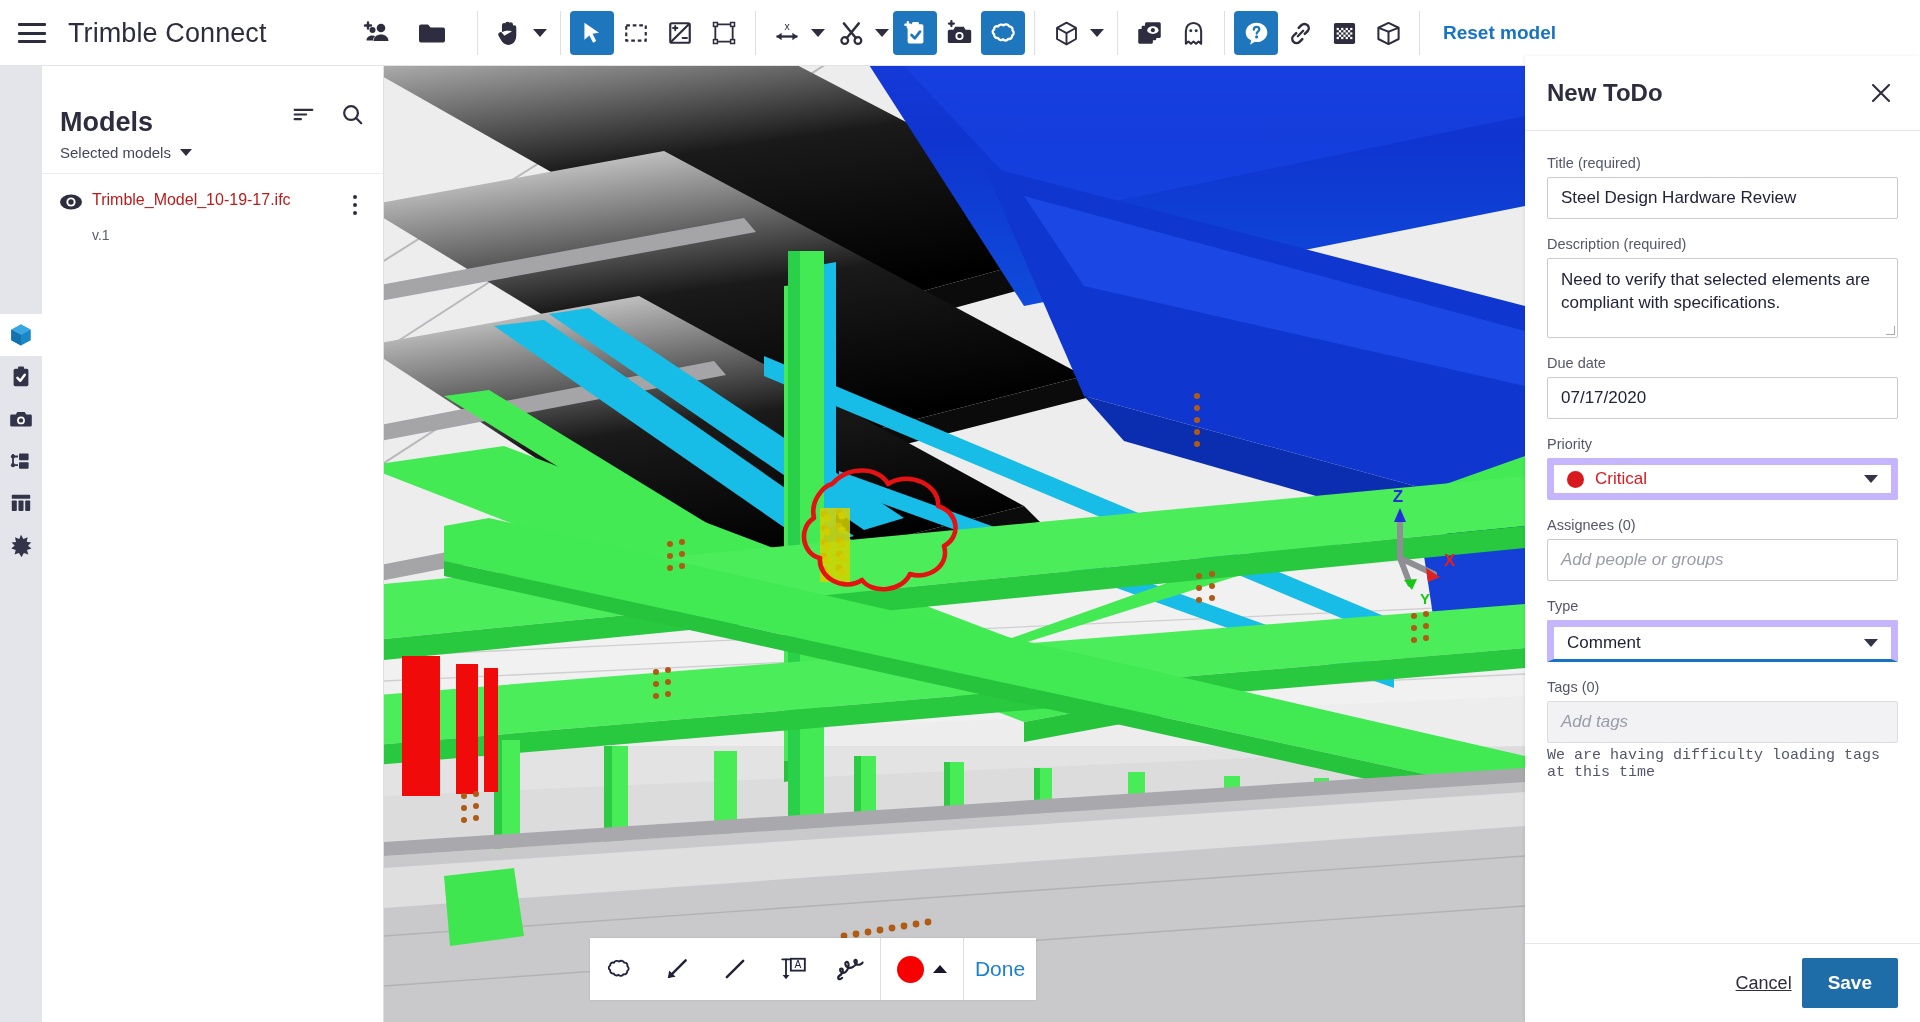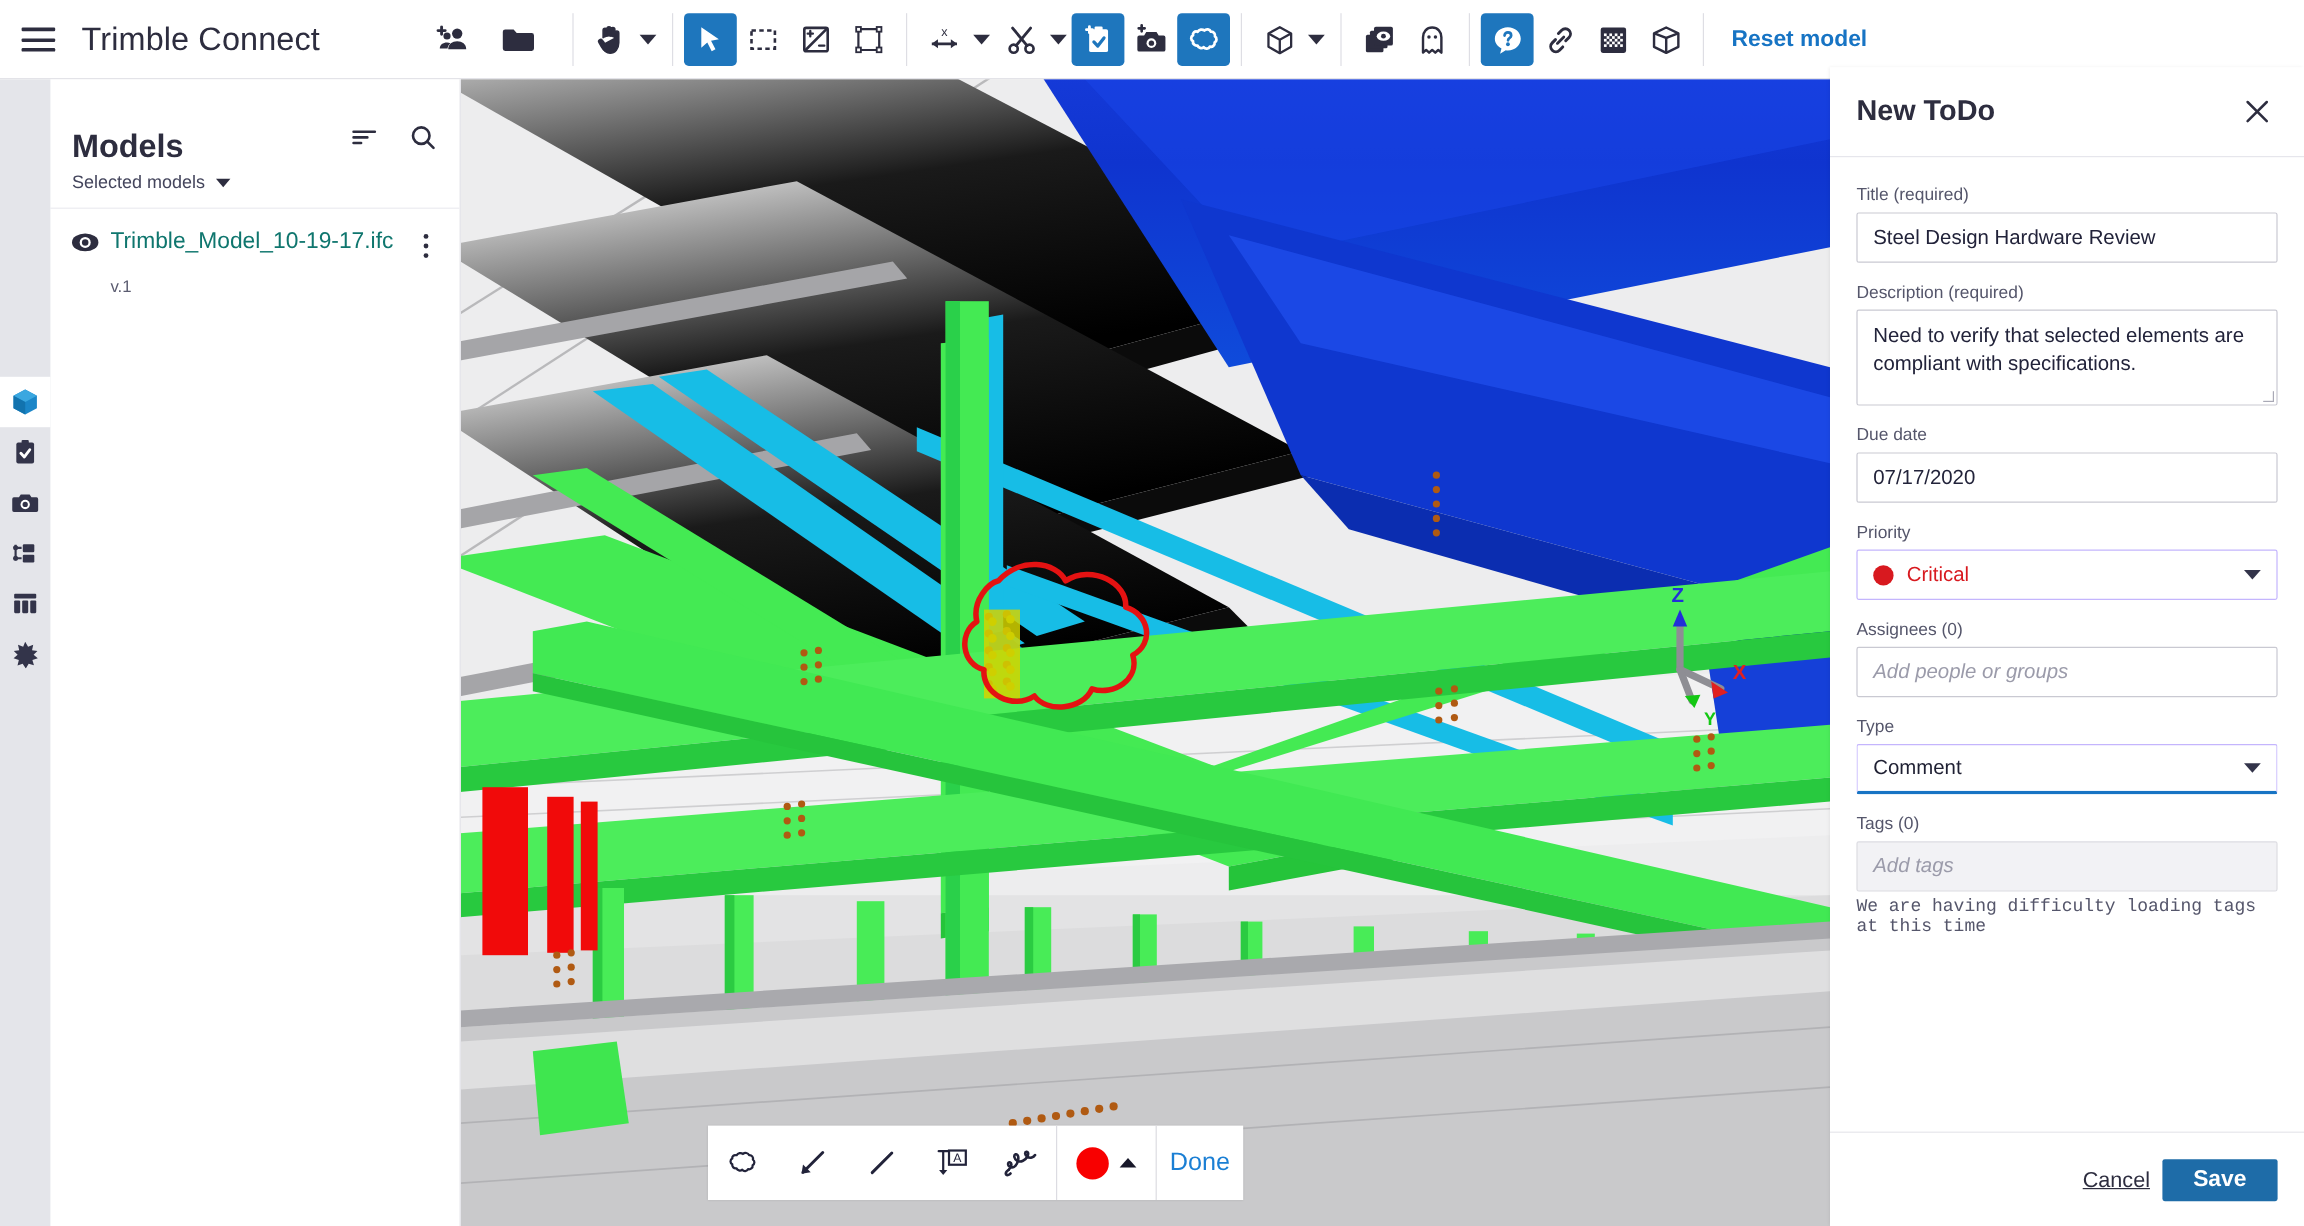--- a/index.html
+++ b/index.html
@@ -55,21 +55,21 @@
   .mp-head { padding:14px 18px 12px 18px; display:flex; align-items:flex-start; border-bottom:1px solid #ececf1;}
   .mp-titles { flex:1;margin-top:28px; }
   .mp-title { font-size:27px; font-weight:700; color:#2d2d3f; line-height:1.1;}
   .mp-sub { font-size:15px; color:#44455c; margin-top:6px; display:flex; align-items:center; cursor:pointer;}
   .mp-sub i { display:inline-block;width:0;height:0;border-left:6px solid transparent;border-right:6px solid transparent;border-top:7px solid #2d2d3f; margin-left:9px;}
   .mp-head-icons { display:flex; align-items:center; gap:24px; padding-top:22px;}
   .mp-ic { cursor:pointer; display:flex; }
   .model-row { display:flex; align-items:flex-start; padding:16px 16px 14px 16px; }
   .model-eye { width:34px; flex:0 0 34px; padding-top:2px; cursor:pointer;}
   .model-info { flex:1; }
-  .model-name { font-size:19px; color:#0f766e; line-height:1.25; }
+  .model-name { font-size:16px; color:#b91c1c; line-height:1.25; }
   .model-ver { font-size:14px; color:#5b5c70; margin-top:17px;}
   .model-more { width:24px;flex:0 0 24px;display:flex;flex-direction:column;align-items:center;justify-content:center;gap:4px;padding-top:5px;cursor:pointer;}
   .model-more span { width:4px;height:4px;border-radius:50%;background:#2d2d3f;display:block;}
 
   
   .viewport {
     position:absolute; left:384px; top:56px; width:1141px; height:966px;
     overflow:hidden; background:#ededee;
   }
   .viewport svg { position:absolute; left:0; top:0; }
@@ -104,36 +104,36 @@
     display:flex; align-items:center; padding:0 13px; font-size:17px; color:#22233a; background:#fff;
   }
   .fld-textarea {
     border:1px solid #c9c9d2; border-radius:2px; min-height:80px;
     padding:9px 13px; font-size:17px; color:#22233a; line-height:1.38; background:#fff;
     position:relative;
   }
   .ta-resize { position:absolute; right:2px; bottom:2px; width:9px; height:9px;
     border-right:1px solid #a9a9b6; border-bottom:1px solid #a9a9b6; }
   .fld-select {
-    border:1px solid #c4b5fd; border-radius:2px; height:42px;
+    border:7px solid #c4b5fd; border-radius:2px; height:42px;
     display:flex; align-items:center; padding:0 13px; font-size:17px; background:#fff; cursor:pointer;
   }
   .fld-select.focused { border-bottom:3px solid #1774c4; }
   .sel-caret { width:0;height:0;border-left:7px solid transparent;border-right:7px solid transparent;border-top:8px solid #33344a; }
   .prio-dot { width:17px;height:17px;border-radius:50%;margin-right:11px;flex:0 0 17px;}
   .placeholder { color:#9b9baa; font-style:italic; }
   .fld-input.disabled { background:#f2f2f5; border-color:#dcdce2;}
   .tags-note { font-size:15px; color:#55566b; margin-top:4px;font-family:Liberation Mono, monospace; }
   .todo-foot {
     height:79px; border-top:1px solid #e6e6ec; display:flex; align-items:center;
     justify-content:flex-end; padding:0 22px; background:#fff;
   }
   .btn-cancel { font-size:18px; color:#2d2d3f; text-decoration:underline; cursor:pointer; padding:6px 10px;}
   .btn-save { background:#1e6ca8; color:#fff; font-size:19px; font-weight:700; border:none;
-    border-radius:2px; height:35px; padding:0 26px; cursor:pointer; font-family:inherit;}
+    border-radius:2px; height:50px; padding:0 26px; cursor:pointer; font-family:inherit;}
 </style>
 </head>
 <body>
 
 <div id="app">
 
   <div class="topbar">
     <div class="tb-left">
       <div class="hamburger">
         <span></span>

